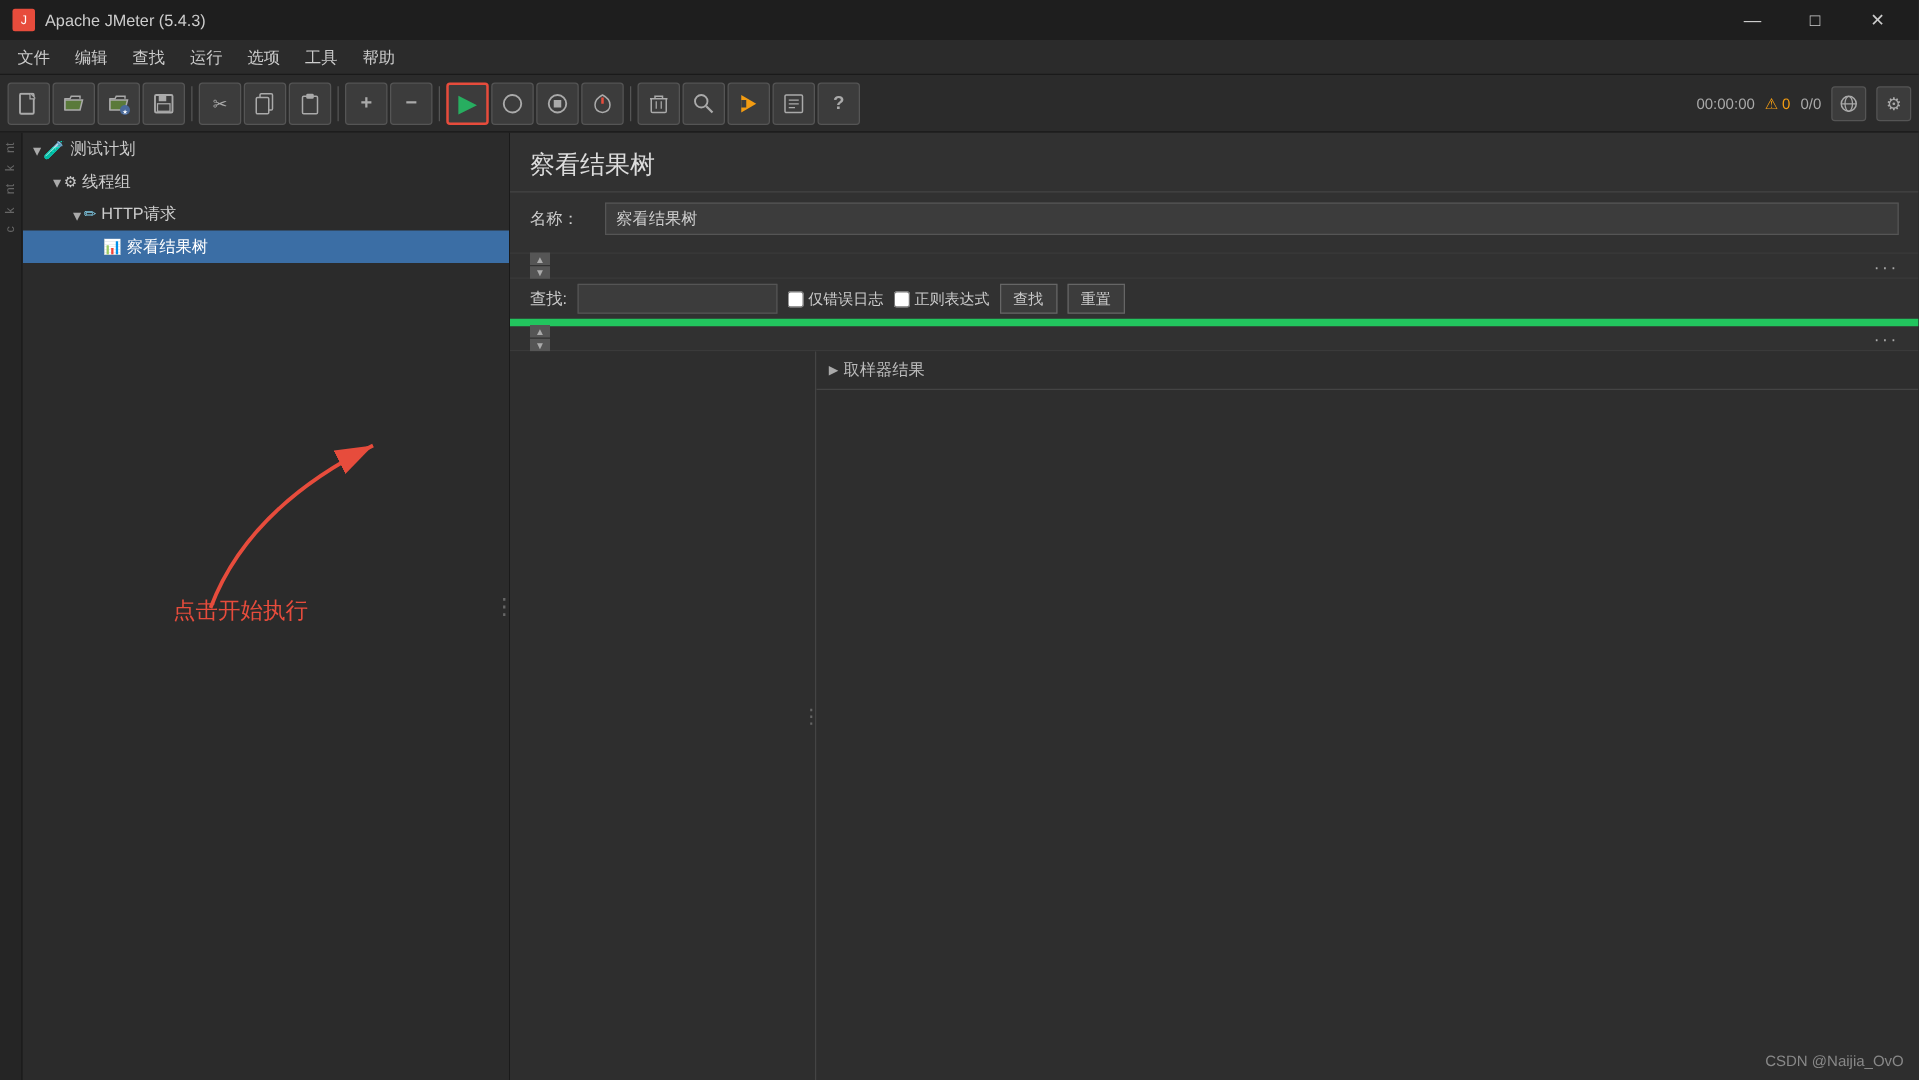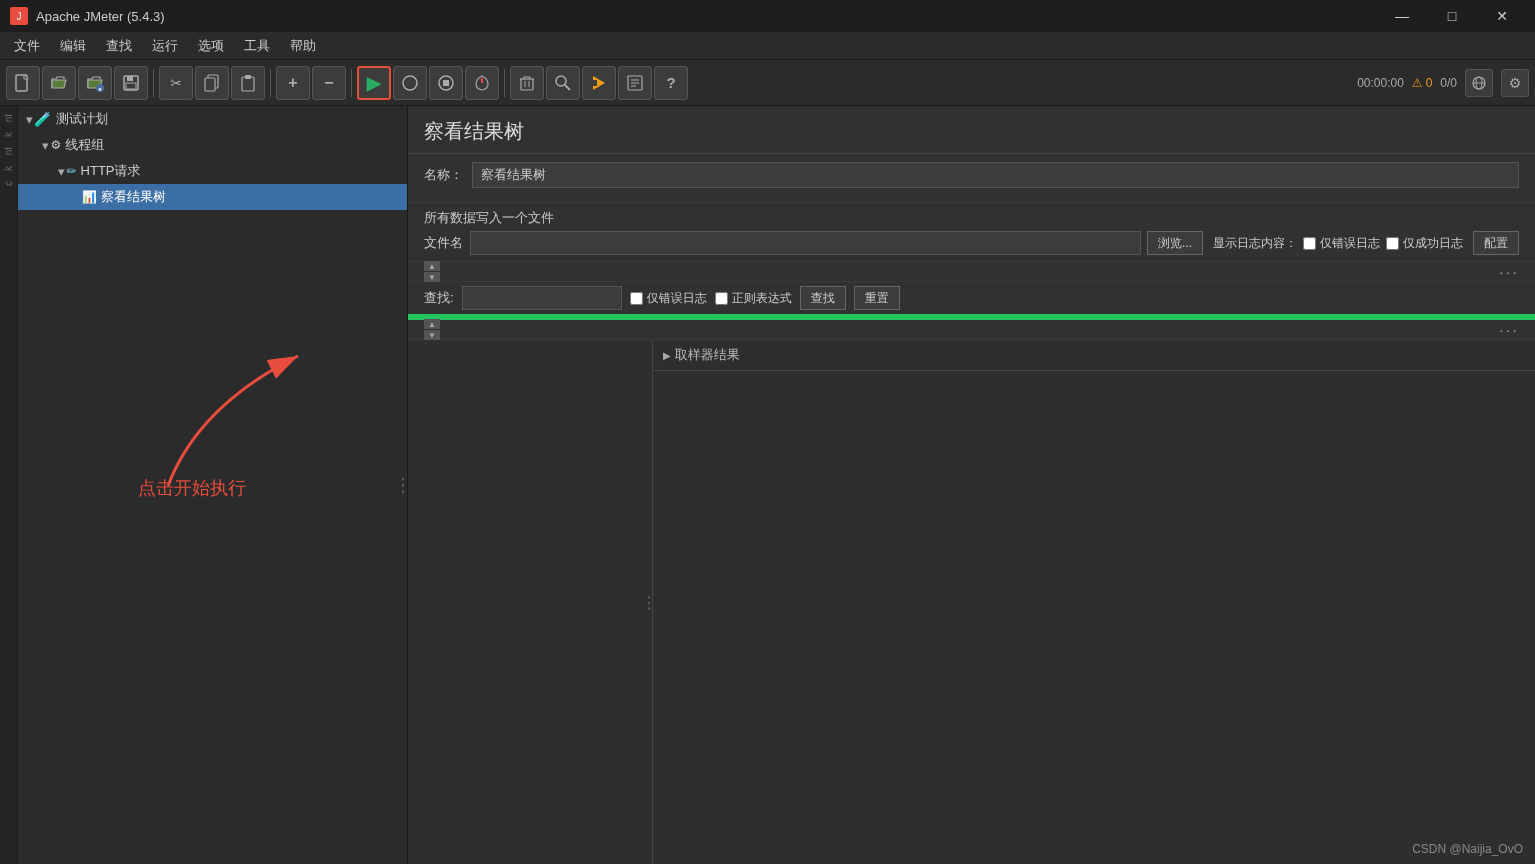--- a/index.html
+++ b/index.html
@@ -175,21 +175,21 @@
     }
 
     .form-section {
       padding: 8px 16px;
       border-bottom: 1px solid #3a3a3a;
     }
     .form-row {
       display: flex;
       align-items: center;
       margin-bottom: 6px;
-      gap: 8px;
+      gap: 20px;
     }
     .form-label {
       color: #ccc;
       font-size: 13px;
       min-width: 40px;
     }
     .form-input {
       flex: 1;
       background: #3c3c3c;
       border: 1px solid #555;
@@ -635,38 +635,20 @@
 
     <div class="panel-title">察看结果树</div>
 
     <div class="form-section">
       <div class="form-row">
         <label class="form-label">名称：</label>
         <input class="form-input" type="text" value="察看结果树" style="">
       </div>
     </div>
 
-    <div class="file-section">
-      <div class="section-label">所有数据写入一个文件</div>
-      <div class="file-row">
-        <label class="form-label">文件名</label>
-        <input class="file-input" type="text" style="flex: 1 1 0%;">
-        <button class="small-btn">浏览...</button>
-        <span style="color:#ccc; font-size:12px; margin-left:4px;">显示日志内容：</span>
-        <label class="checkbox-label">
-          <input type="checkbox" style="">
-          <span>仅错误日志</span>
-        </label>
-        <label class="checkbox-label">
-          <input type="checkbox" style="">
-          <span>仅成功日志</span>
-        </label>
-        <button class="small-btn" style="margin-left:4px;">配置</button>
-      </div>
-    </div>
 
     <div style="display:flex; align-items:center; padding: 2px 16px; border-bottom:1px solid #3a3a3a; height:20px;">
       <div class="collapse-btns">
         <button class="collapse-btn">▲</button>
         <button class="collapse-btn">▼</button>
       </div>
       <button class="more-btn">···</button>
     </div>
 
     <div class="search-section">

